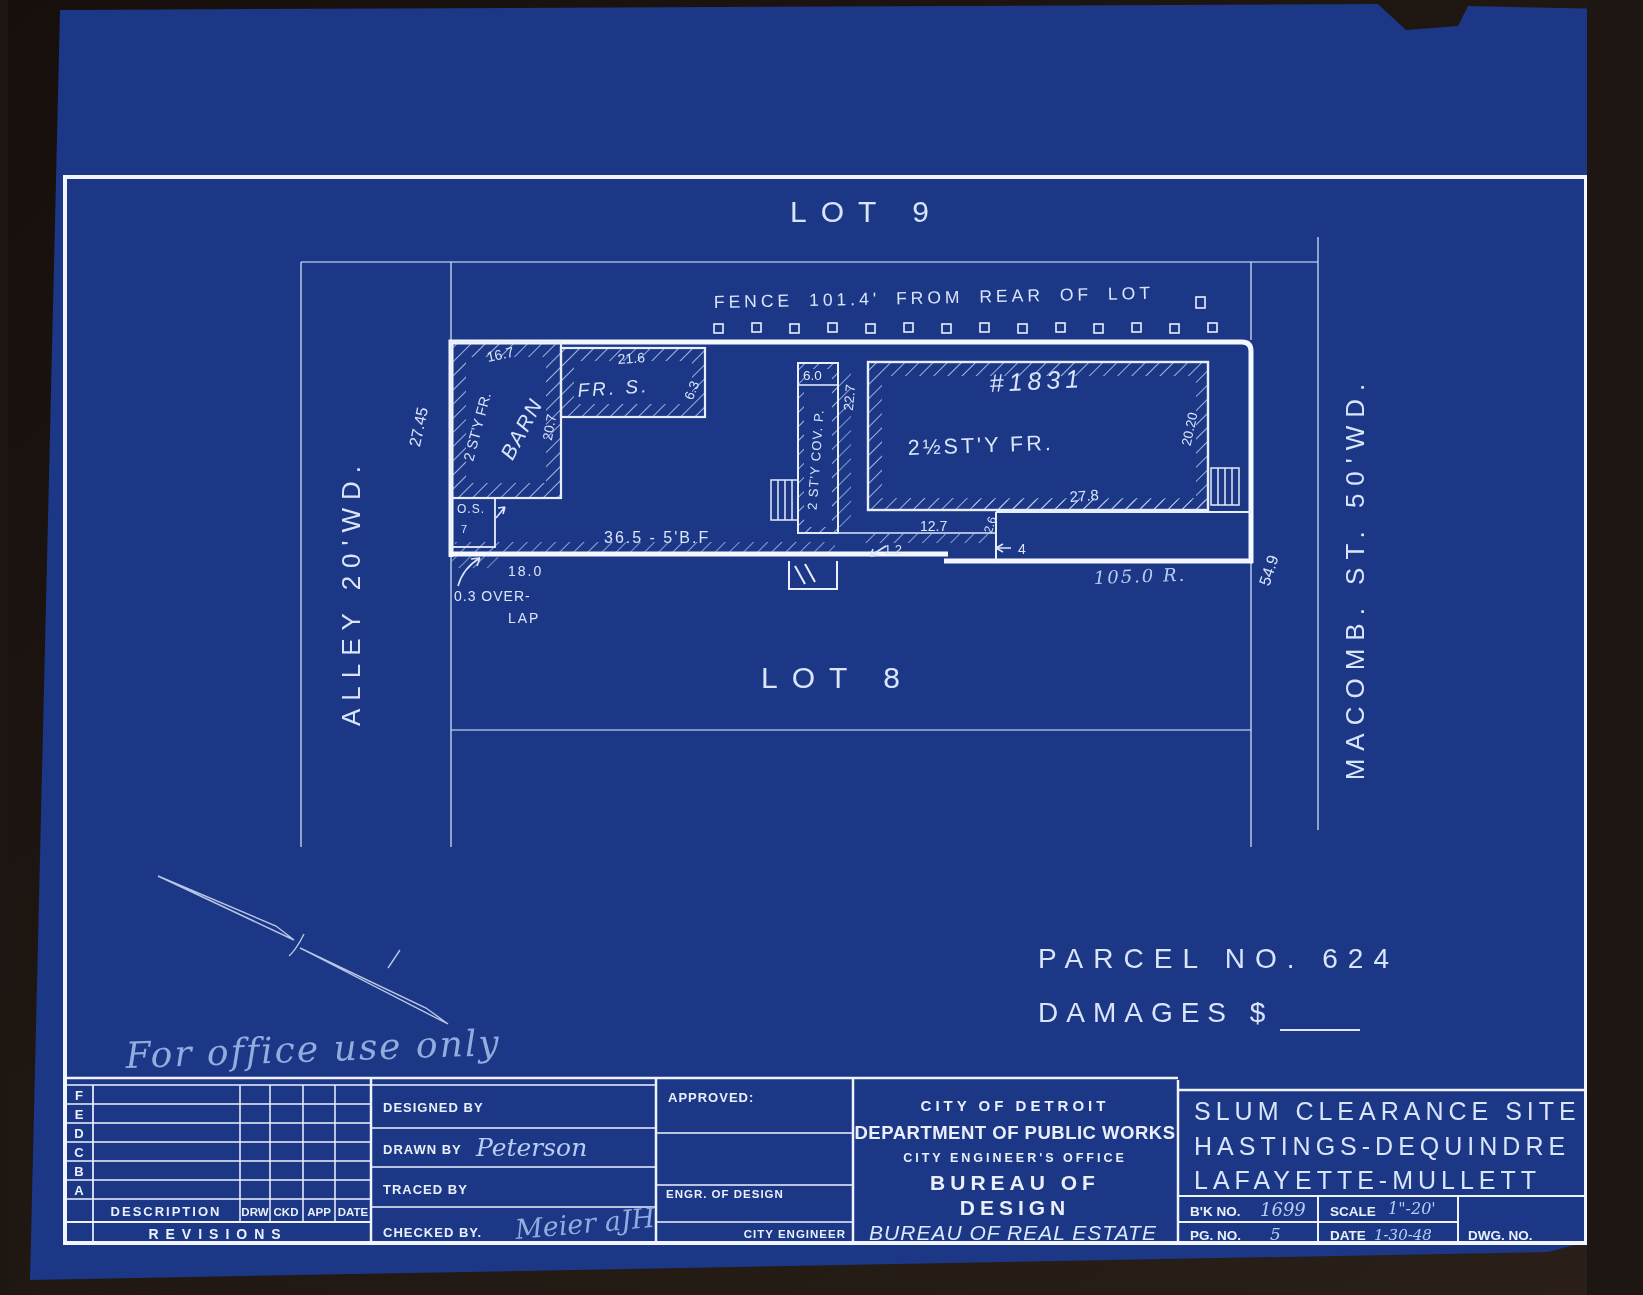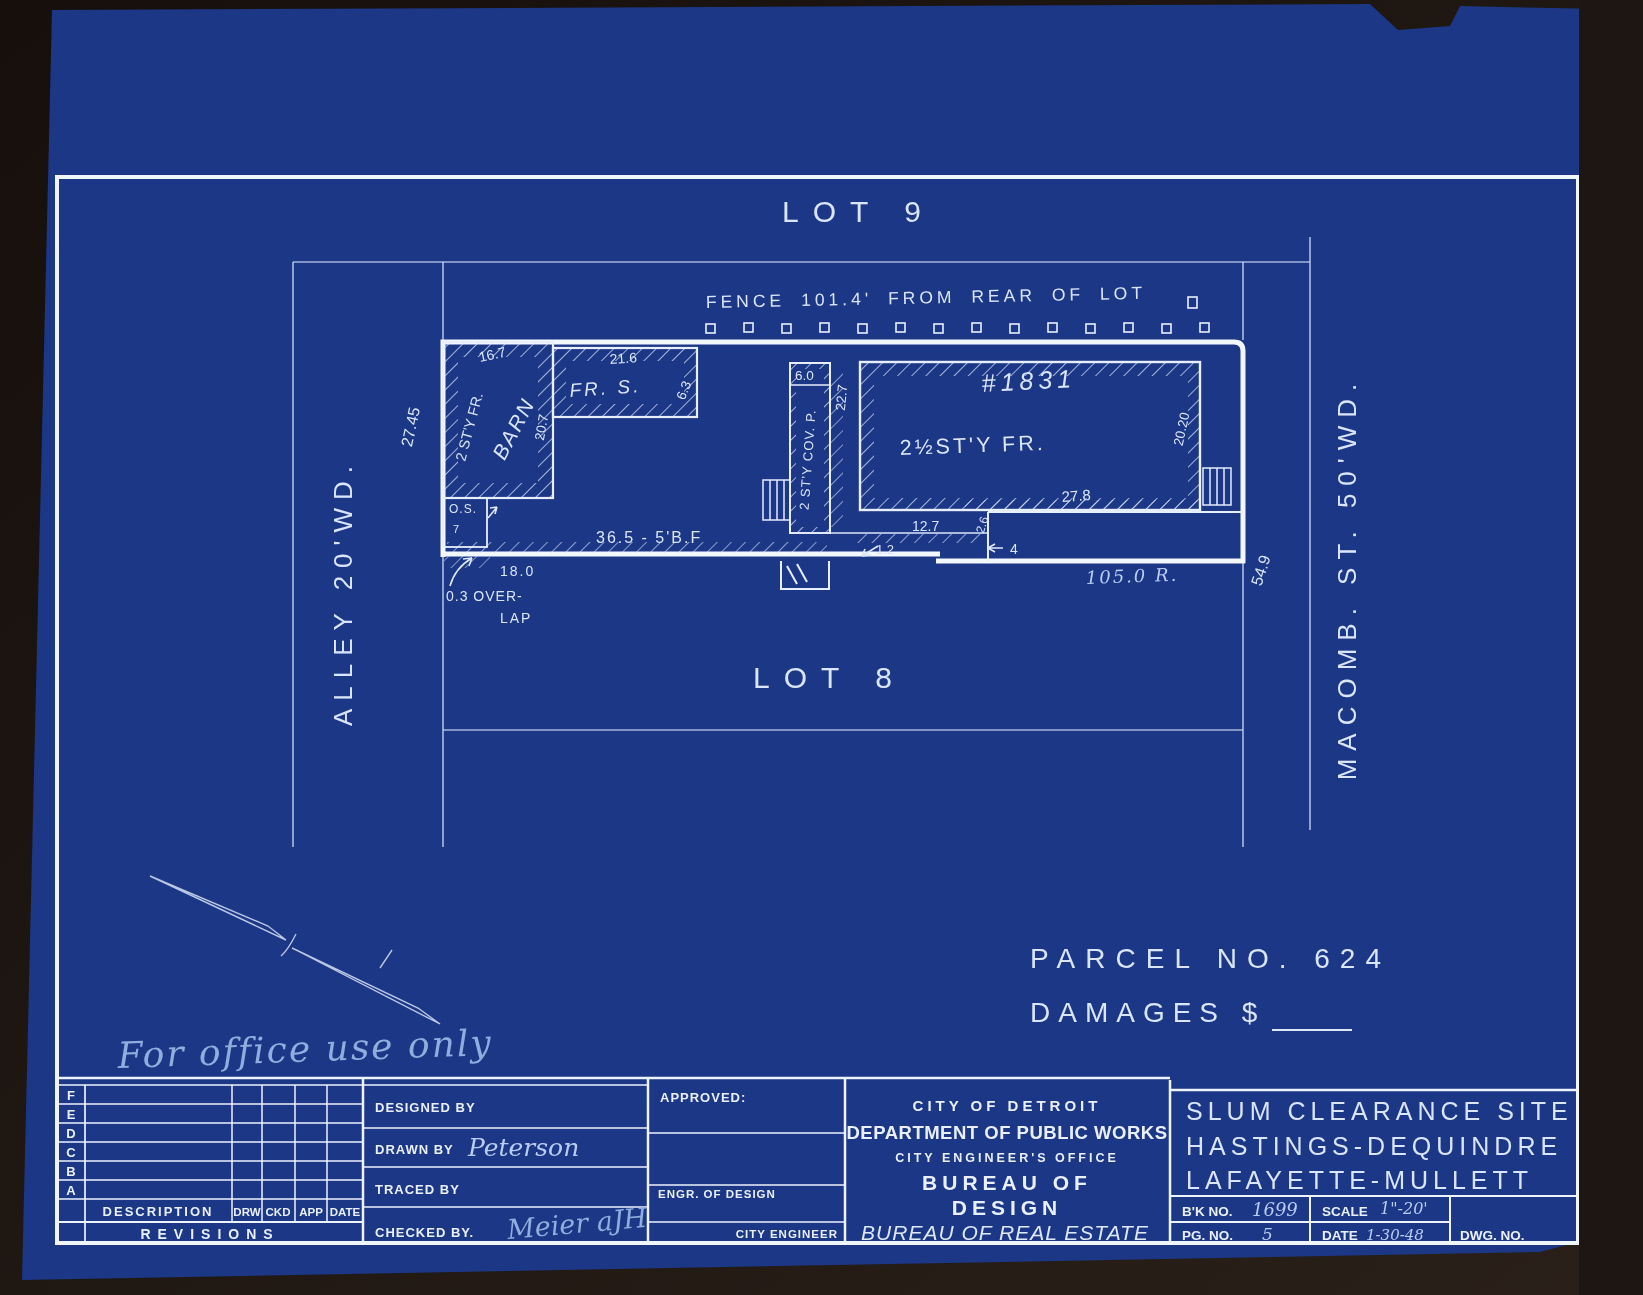--- a/index.html
+++ b/index.html
@@ -1,16 +1,16 @@
 <!DOCTYPE html>
 <html><head>
 <meta charset="utf-8">
 <style>
   html,body{margin:0;padding:0;background:#1d1612;}
-  .stage{position:relative;width:1579px;height:1295px;overflow:hidden;}
+  .stage{position:relative;width:1579px;height:1295px;overflow:hidden;margin-left:8px;}
   svg{display:block;}
   text{font-family:"Liberation Sans",sans-serif;fill:#dde8fb;}
   .caps{letter-spacing:14px;font-size:30px;}
   .plan{fill:#d9e5fa;}
   .hand{font-family:"DejaVu Serif",serif;font-style:italic;fill:#b9cdf4;}
   .faint{fill:#8fadde;}
   .tb{font-weight:bold;fill:#e9f0fc;}
 </style>
 </head>
 <body>

